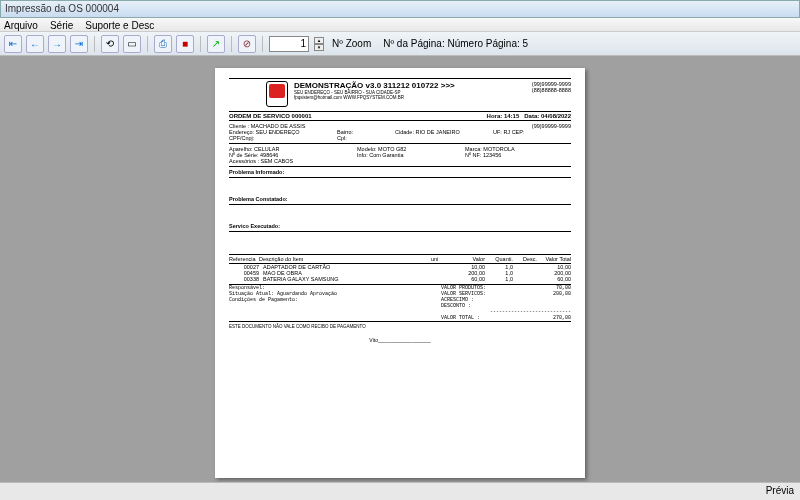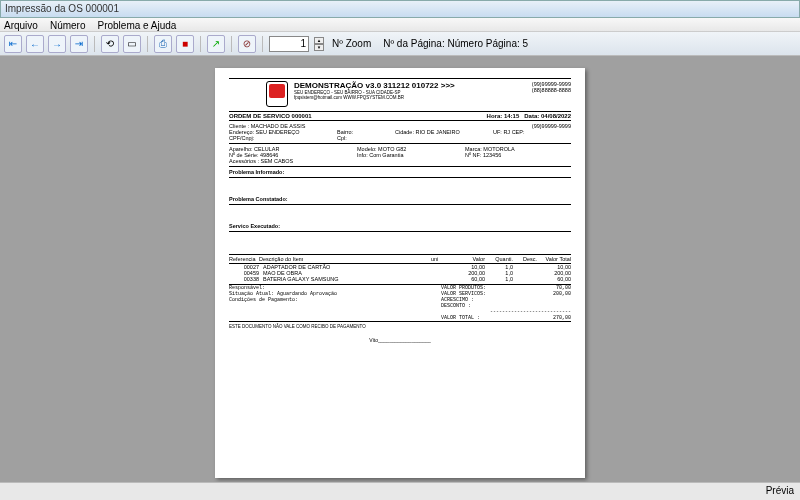--- a/index.html
+++ b/index.html
@@ -38,26 +38,26 @@
 .t-lab { flex: 1; } .t-val { width: 36px; text-align: right; }
 .fine { font-size: 4.5px; margin-top: 2px; }
 .sign { text-align: center; margin-top: 8px; font-size: 5px; }
 .statusbar { position: absolute; bottom: 0; left: 0; right: 0; height: 18px; background: #e8e8e8; border-top: 1px solid #bbb; padding: 2px 6px; font-size: 10px; text-align: right; }
 .spin { display: inline-flex; flex-direction: column; margin-left: 1px; }
 .spin div { width: 10px; height: 7px; border: 1px solid #888; background: #eee; font-size: 5px; line-height: 5px; text-align: center; cursor: pointer; }
 </style>
 </head>
 <body>
 
-<div class="titlebar">Impressão da OS 000001</div>
+<div class="titlebar">Impressão da OS 000004</div>
 
 <div class="menubar">
   <span>Arquivo</span>
-  <span>Número</span>
-  <span>Problema e Ajuda</span>
+  <span>Série</span>
+  <span>Suporte e Desc</span>
 </div>
 
 <div class="toolbar">
   <div class="tb-btn" style="color:#06c">⇤</div>
   <div class="tb-btn" style="color:#06c">←</div>
   <div class="tb-btn" style="color:#06c">→</div>
   <div class="tb-btn" style="color:#06c">⇥</div>
   <div class="tb-sep"></div>
   <div class="tb-btn">⟲</div>
   <div class="tb-btn">▭</div>

